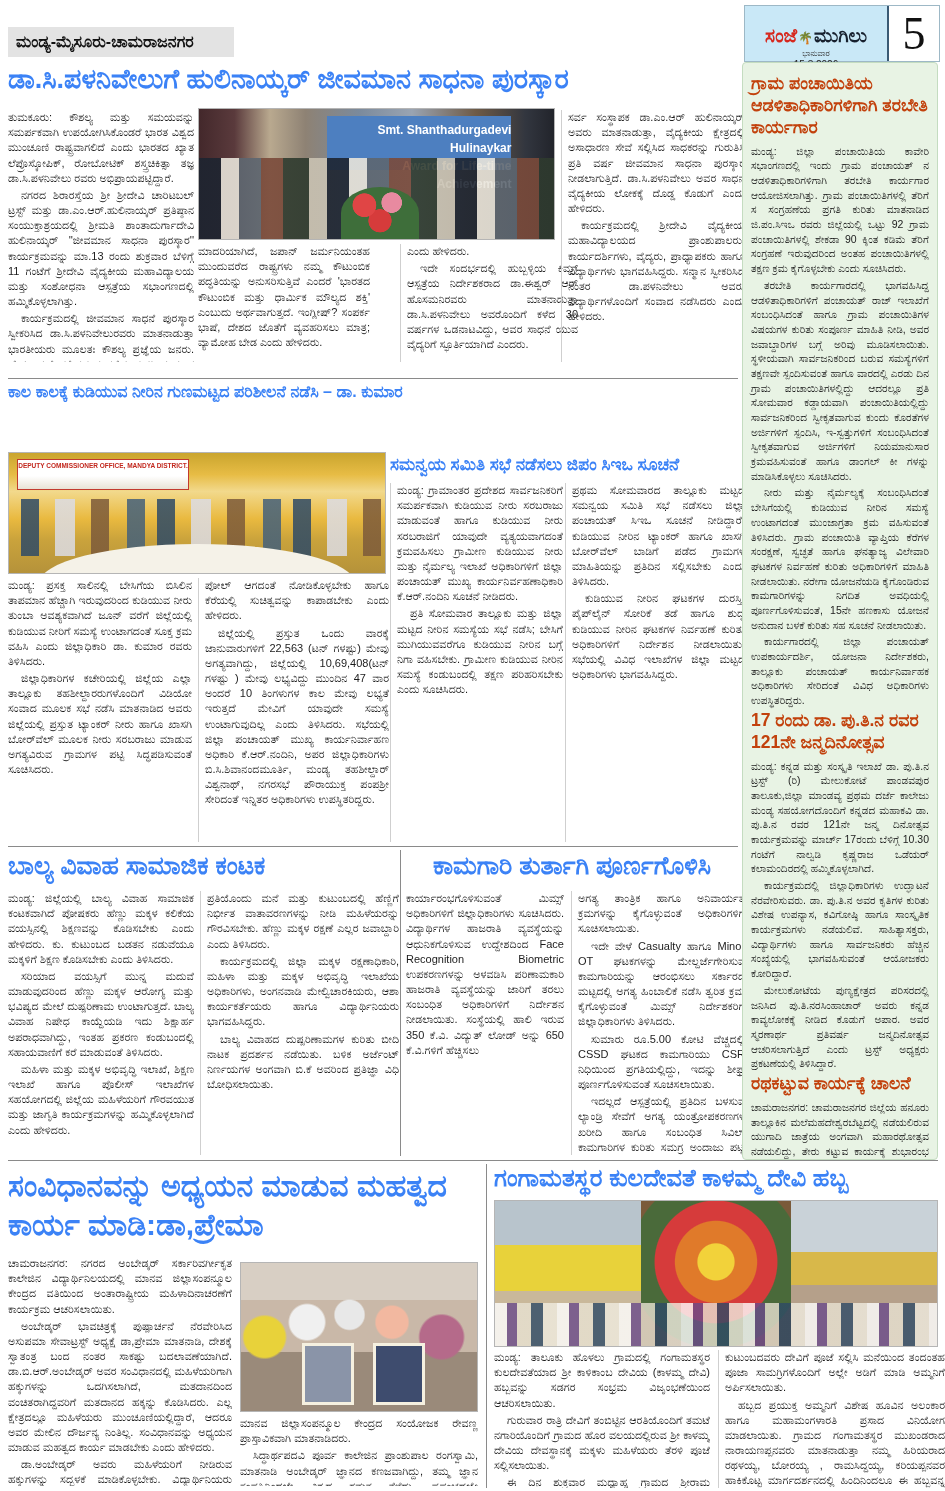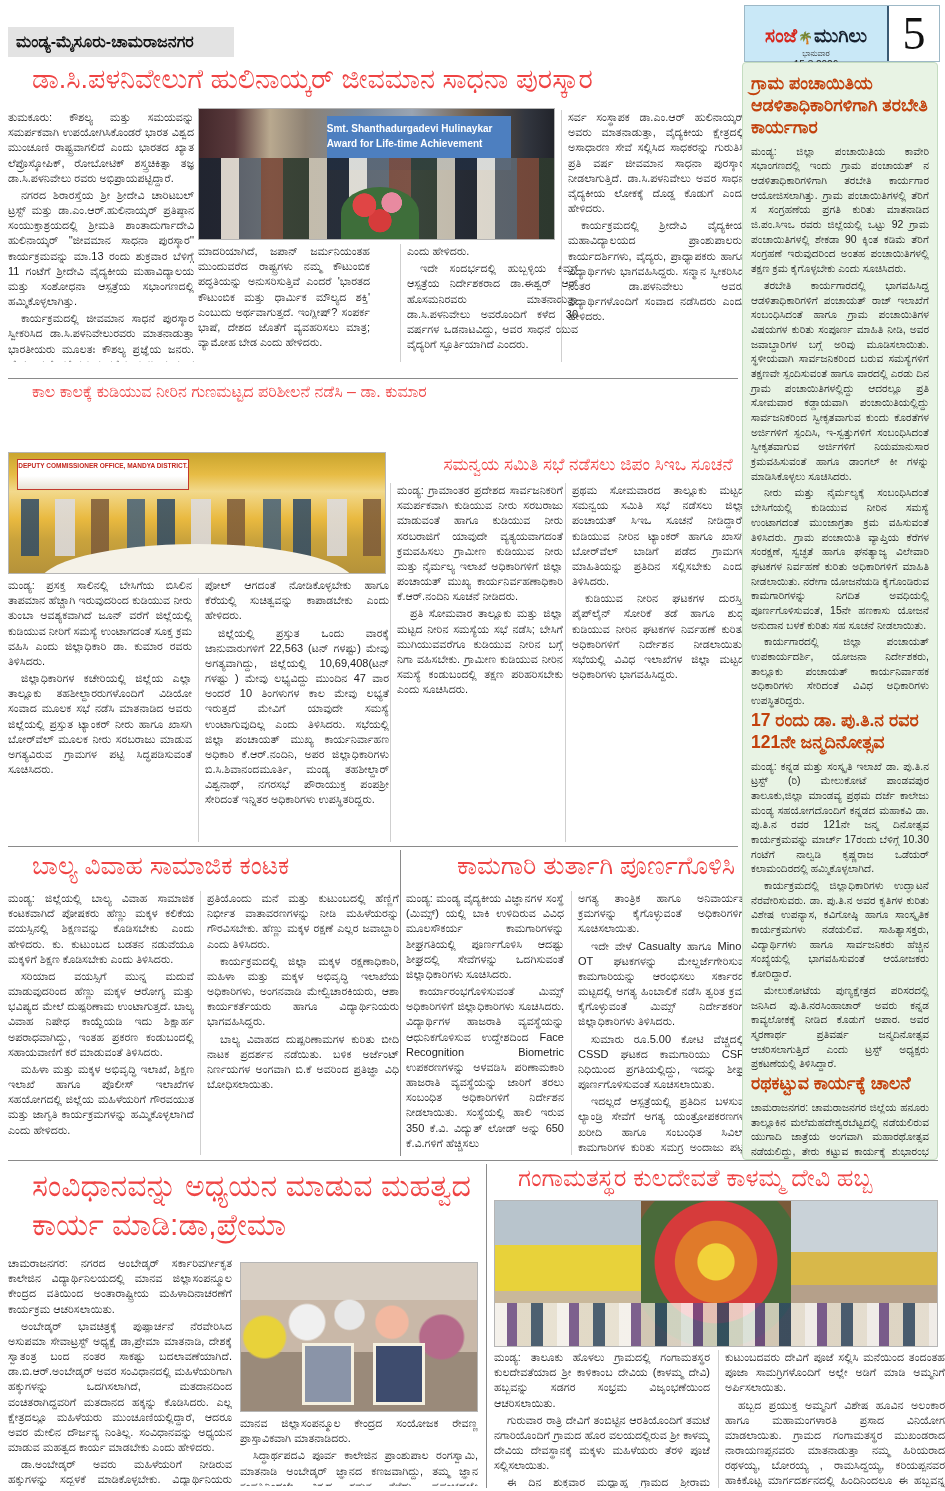--- a/index.html
+++ b/index.html
@@ -17,25 +17,25 @@
   .mh-dark{color:#17202e;}
   .mh-day{font-size:8px;color:#333;margin-top:2px;}
   .mh-date{font-size:10px;color:#222;}
   .mh-page{width:50px;background:#fff;border-left:2px solid #3a5a74;
     font-family:"Liberation Serif","DejaVu Serif",serif;font-size:46px;font-weight:400;
     text-align:center;line-height:55px;color:#111;}
   
   .hrule{position:absolute;border-top:1px solid #8a8a8a;}
   .vrule{position:absolute;border-left:1px solid #8a8a8a;}
   
-  .headline{position:absolute;font-weight:normal;color:#ef4444;line-height:1.15;margin-left:24px;}
+  .headline{position:absolute;font-weight:bold;color:#3b82f6;line-height:1.15;}
   .hl-award{left:8px;top:64px;width:730px;font-size:27px;}
   .kicker{left:8px;top:383px;width:730px;font-size:16px;text-align:left;}
   .hl-water{left:8px;top:405px;width:730px;font-size:34px;}
-  .subhead{left:390px;top:455px;width:348px;font-size:17px;text-align:center;}
+  .subhead{left:390px;top:455px;width:348px;font-size:17px;text-align:left;}
   .hl-child{left:8px;top:851px;width:388px;font-size:25px;}
   .hl-works{left:406px;top:851px;width:332px;font-size:25px;text-align:center;}
   .hl-const{left:8px;top:1166px;width:472px;font-size:30px;line-height:1.3;}
   .hl-fest{left:494px;top:1164px;width:444px;font-size:24px;}
   
   .col{position:absolute;overflow:hidden;font-size:11px;line-height:1.38;text-align:justify;color:#1c1c1c;}
   .col p{margin:0 0 2px 0;text-indent:13px;}
   .col p:first-child{text-indent:0;}
   .lrule{border-left:1px solid #cfcfcf;padding-left:6px;}
   .c-award1{left:8px;top:110px;width:186px;height:252px;}
@@ -59,21 +59,21 @@
     border:1px solid #c4dcc0;border-radius:4px;box-sizing:border-box;padding:8px 8px 6px 8px;overflow:hidden;}
   .rail-head{font-size:17.5px;font-weight:bold;line-height:1.25;color:#c2410c;margin:2px 0 5px 0;}
   .rail-body{font-size:10.5px;line-height:1.4;text-align:justify;color:#1c1c1c;}
   .rail-body p{margin:0 0 2px 0;text-indent:13px;}
   .rail-body p:first-child{text-indent:0;}
   
   .photo{position:absolute;overflow:hidden;border:1px solid #b5b5b5;box-sizing:border-box;}
   .award-photo{left:198px;top:108px;width:357px;height:132px;
     background:linear-gradient(90deg,#43282b 0%,#5a3a3c 10%,#b9a98f 20%,#8e8274 30%,#7b8a9c 45%,#9aa4b2 60%,#6e5a46 78%,#32363f 92%,#22242b 100%);}
   .ap-banner{position:absolute;right:12%;top:5%;width:52%;height:42%;background:#4d7fc0;color:#fff;
-    text-align:left;font-size:10px;font-weight:bold;padding-top:5px;box-sizing:border-box;line-height:1.5;}
+    text-align:right;font-size:12px;font-weight:bold;padding-top:5px;box-sizing:border-box;line-height:1.5;}
   .ap-people{position:absolute;bottom:0;left:0;right:0;height:62%;opacity:.9;
     background:repeating-linear-gradient(90deg,#1d2430 0 22px,#e8e4da 22px 40px,#5d6670 40px 62px,#7a4a3a 62px 84px,#2e3a2e 84px 110px,#c9c2b2 110px 128px);}
   .ap-flowers{position:absolute;bottom:0;left:40%;width:22%;height:40%;border-radius:50% 50% 0 0;
     background:radial-gradient(circle at 30% 35%,#e04545 0 18%,transparent 19%),
                radial-gradient(circle at 65% 30%,#e88aa0 0 16%,transparent 17%),
                radial-gradient(circle at 50% 65%,#d63b3b 0 22%,transparent 23%),
                #3e6e3a;}
   .dc-photo{left:8px;top:452px;width:378px;height:122px;
     background:linear-gradient(180deg,#caa52e 0,#e7bc45 18%,#f2d98c 32%,#e9b93f 55%,#caa33c 72%,#b5923a 100%);}
   .dc-banner{position:absolute;left:2%;top:5%;width:46%;height:26%;background:linear-gradient(180deg,#ffffff 0 55%,#e8e2d5 100%);
@@ -177,21 +177,20 @@
     </div>
   <div class="col c-child2 lrule">
       <p>ಪ್ರತಿಯೊಂದು ಮನೆ ಮತ್ತು ಕುಟುಂಬದಲ್ಲಿ ಹೆಣ್ಣಿಗೆ ನಿರ್ಭೀತ ವಾತಾವರಣಗಳನ್ನು ನೀಡಿ ಮಹಿಳೆಯರನ್ನು ಗೌರವಿಸಬೇಕು. ಹೆಣ್ಣು ಮಕ್ಕಳ ರಕ್ಷಣೆ ಎಲ್ಲರ ಜವಾಬ್ದಾರಿ ಎಂದು ತಿಳಿಸಿದರು.</p>
       <p>ಕಾರ್ಯಕ್ರಮದಲ್ಲಿ ಜಿಲ್ಲಾ ಮಕ್ಕಳ ರಕ್ಷಣಾಧಿಕಾರಿ, ಮಹಿಳಾ ಮತ್ತು ಮಕ್ಕಳ ಅಭಿವೃದ್ಧಿ ಇಲಾಖೆಯ ಅಧಿಕಾರಿಗಳು, ಅಂಗನವಾಡಿ ಮೇಲ್ವಿಚಾರಕಿಯರು, ಆಶಾ ಕಾರ್ಯಕರ್ತೆಯರು ಹಾಗೂ ವಿದ್ಯಾರ್ಥಿನಿಯರು ಭಾಗವಹಿಸಿದ್ದರು.</p>
       <p>ಬಾಲ್ಯ ವಿವಾಹದ ದುಷ್ಪರಿಣಾಮಗಳ ಕುರಿತು ಬೀದಿ ನಾಟಕ ಪ್ರದರ್ಶನ ನಡೆಯಿತು. ಬಳಿಕ ಅರ್ಜೆಂಟ್ ನಿರ್ಣಯಗಳ ಅಂಗವಾಗಿ ಬಿ.ಕೆ ಅವರಿಂದ ಪ್ರತಿಜ್ಞಾ ವಿಧಿ ಬೋಧಿಸಲಾಯಿತು.</p>
     </div>
   <div class="vrule" style="left:400px;top:850px;height:306px;"></div>
 
   <div class="headline hl-works">ಕಾಮಗಾರಿ ತುರ್ತಾಗಿ ಪೂರ್ಣಗೊಳಿಸಿ</div>
   <div class="col c-works1">
-      <p>ಮಂಡ್ಯ: ಮಂಡ್ಯ ವೈದ್ಯಕೀಯ ವಿಜ್ಞಾನಗಳ ಸಂಸ್ಥೆ (ಮಿಮ್ಸ್) ಯಲ್ಲಿ ಬಾಕಿ ಉಳಿದಿರುವ ವಿವಿಧ ಮೂಲಸೌಕರ್ಯ ಕಾಮಗಾರಿಗಳನ್ನು ಶೀಘ್ರಗತಿಯಲ್ಲಿ ಪೂರ್ಣಗೊಳಿಸಿ ಆದಷ್ಟು ಶೀಘ್ರದಲ್ಲಿ ಸೇವೆಗಳನ್ನು ಒದಗಿಸುವಂತೆ ಜಿಲ್ಲಾಧಿಕಾರಿಗಳು ಸೂಚಿಸಿದರು.</p>
       <p>ಕಾರ್ಯಾರಂಭಗೊಳಿಸುವಂತೆ ಮಿಮ್ಸ್ ಅಧಿಕಾರಿಗಳಿಗೆ ಜಿಲ್ಲಾಧಿಕಾರಿಗಳು ಸೂಚಿಸಿದರು. ವಿದ್ಯಾರ್ಥಿಗಳ ಹಾಜರಾತಿ ವ್ಯವಸ್ಥೆಯನ್ನು ಆಧುನಿಕಗೊಳಿಸುವ ಉದ್ದೇಶದಿಂದ Face Recognition Biometric ಉಪಕರಣಗಳನ್ನು ಅಳವಡಿಸಿ ಪರಿಣಾಮಕಾರಿ ಹಾಜರಾತಿ ವ್ಯವಸ್ಥೆಯನ್ನು ಜಾರಿಗೆ ತರಲು ಸಂಬಂಧಿತ ಅಧಿಕಾರಿಗಳಿಗೆ ನಿರ್ದೇಶನ ನೀಡಲಾಯಿತು. ಸಂಸ್ಥೆಯಲ್ಲಿ ಹಾಲಿ ಇರುವ 350 ಕೆ.ವಿ. ವಿದ್ಯುತ್ ಲೋಡ್ ಅನ್ನು 650 ಕೆ.ವಿ.ಗಳಿಗೆ ಹೆಚ್ಚಿಸಲು</p>
     </div>
   <div class="col c-works2 lrule">
       <p>ಅಗತ್ಯ ತಾಂತ್ರಿಕ ಹಾಗೂ ಅನಿವಾರ್ಯತೆ ಕ್ರಮಗಳನ್ನು ಕೈಗೊಳ್ಳುವಂತೆ ಅಧಿಕಾರಿಗಳಿಗೆ ಸೂಚಿಸಲಾಯಿತು.</p>
       <p>ಇದೇ ವೇಳೆ Casualty ಹಾಗೂ Minor OT ಘಟಕಗಳನ್ನು ಮೇಲ್ದರ್ಜೆಗೇರಿಸುವ ಕಾಮಗಾರಿಯನ್ನು ಆರಂಭಿಸಲು ಸರ್ಕಾರದ ಮಟ್ಟದಲ್ಲಿ ಅಗತ್ಯ ಹಿಂಬಾಲಿಕೆ ನಡೆಸಿ ತ್ವರಿತ ಕ್ರಮ ಕೈಗೊಳ್ಳುವಂತೆ ಮಿಮ್ಸ್ ನಿರ್ದೇಶಕರಿಗೆ ಜಿಲ್ಲಾಧಿಕಾರಿಗಳು ತಿಳಿಸಿದರು.</p>
       <p>ಸುಮಾರು ರೂ.5.00 ಕೋಟಿ ವೆಚ್ಚದಲ್ಲಿ CSSD ಘಟಕದ ಕಾಮಗಾರಿಯು CSR ನಿಧಿಯಿಂದ ಪ್ರಗತಿಯಲ್ಲಿದ್ದು, ಇದನ್ನು ಶೀಘ್ರ ಪೂರ್ಣಗೊಳಿಸುವಂತೆ ಸೂಚಿಸಲಾಯಿತು.</p>
       <p>ಇದಲ್ಲದೆ ಆಸ್ಪತ್ರೆಯಲ್ಲಿ ಪ್ರತಿದಿನ ಬಳಸುವ ಲ್ಯಾಂಡ್ರಿ ಸೇವೆಗೆ ಅಗತ್ಯ ಯಂತ್ರೋಪಕರಣಗಳ ಖರೀದಿ ಹಾಗೂ ಸಂಬಂಧಿತ ಸಿವಿಲ್ ಕಾಮಗಾರಿಗಳ ಕುರಿತು ಸಮಗ್ರ ಅಂದಾಜು ಪಟ್ಟಿ ಸಿದ್ಧಪಡಿಸುವಂತೆ ಅಧಿಕಾರಿಗಳಿಗೆ ಸೂಚಿಸಲಾಯಿತು.</p>
     </div>
   <div class="hrule" style="left:8px;top:1160px;width:930px;"></div>
 

